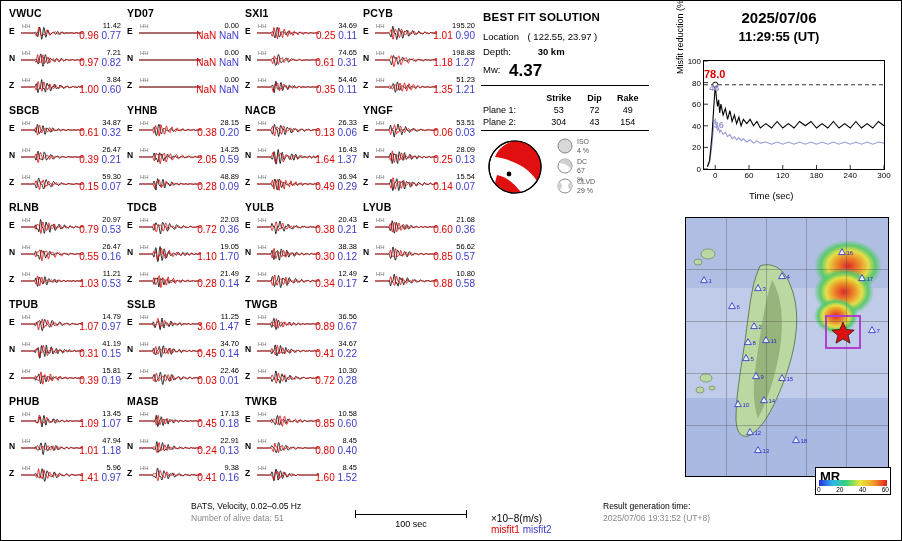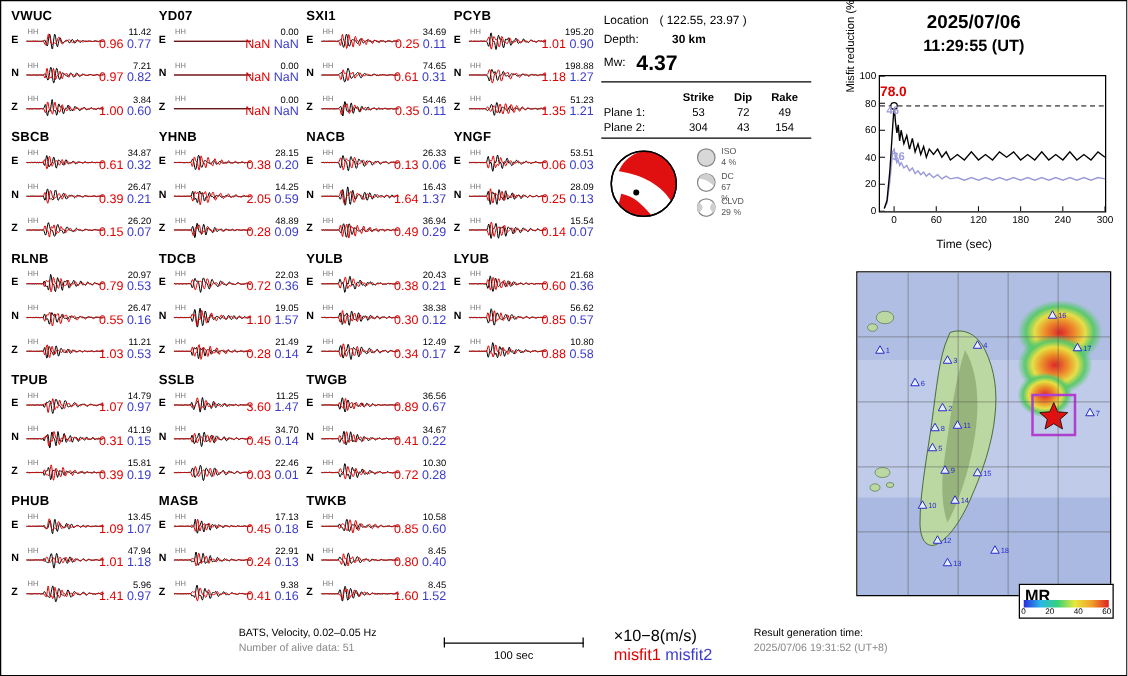--- a/index.html
+++ b/index.html
@@ -77,21 +77,21 @@
   
   .foot{position:absolute;left:190px;top:500px;width:700px;height:38px;}
   .f-left{position:absolute;left:0;top:0;font-size:8.5px;}
   .f-left .l2{color:#888;margin-top:2px;}
   .f-scale{position:absolute;left:160px;top:9px;width:120px;text-align:center;}
   .f-scale .bar{position:relative;height:8px;}
   .f-scale .bar:before{content:"";position:absolute;left:4px;right:4px;top:4px;border-top:1px solid #000;}
   .f-scale .bar:after{content:"";position:absolute;left:4px;top:0;width:0;height:8px;border-left:1px solid #000;}
   .f-scale .barend{position:absolute;right:4px;top:0;width:0;height:8px;border-left:1px solid #000;}
   .f-scale .txt{font-size:9px;margin-top:1px;}
-  .f-units{position:absolute;left:300px;top:0;font-size:13px;}
+  .f-units{position:absolute;left:300px;top:12px;font-size:10px;}
   .f-units .u2 .a{color:#e00000;}
   .f-units .u2 .b{color:#3b3bcd;}
   .f-right{position:absolute;left:412px;top:0;font-size:8.5px;}
   .f-right .r2{color:#888;margin-top:2px;}
 </style>
 </head>
 <body>
 
 <div class="page">
 
@@ -152,21 +152,21 @@
             <div class="amp">26.47</div>
             <div class="mis"><span class="m1">0.39</span> <span class="m2"> 0.21</span></div>
           </div>
           <div class="comp">
             <div class="comp-label">Z</div>
             <div class="comp-hh">HH</div>
             <svg class="trace" viewBox="0 0 62 26" preserveAspectRatio="none">
               <path d="M0.0,13.1L0.4,13.1L0.8,13.1L1.2,13.0L1.6,12.9L1.9,13.0L2.3,13.1L2.7,13.0L3.1,12.9L3.5,12.9L3.9,13.1L4.3,13.2L4.7,12.9L5.1,12.9L5.5,13.1L5.8,13.1L6.2,13.0L6.6,12.9L7.0,13.2L7.4,13.0L7.8,12.9L8.2,13.2L8.6,13.1L9.0,13.1L9.4,13.0L9.7,13.1L10.1,13.1L10.5,13.1L10.9,12.9L11.3,12.9L11.7,13.1L12.1,13.1L12.5,12.9L12.9,13.0L13.3,13.1L13.6,12.9L14.0,13.3L14.4,14.4L14.8,15.8L15.2,16.9L15.6,17.0L16.0,15.9L16.4,13.4L16.8,10.6L17.2,8.4L17.5,7.3L17.9,7.2L18.3,8.5L18.7,10.2L19.1,11.9L19.5,13.0L19.9,13.2L20.3,13.2L20.7,13.0L21.1,13.6L21.4,14.6L21.8,16.2L22.2,17.4L22.6,18.1L23.0,17.7L23.4,16.1L23.8,13.8L24.2,11.6L24.6,9.6L25.0,8.8L25.3,8.5L25.7,9.7L26.1,10.8L26.5,12.0L26.9,13.0L27.3,13.4L27.7,13.3L28.1,13.1L28.5,13.5L28.9,13.8L29.2,14.6L29.6,15.4L30.0,15.7L30.4,15.5L30.8,14.8L31.2,13.7L31.6,12.5L32.0,11.2L32.4,10.6L32.8,10.6L33.1,10.8L33.5,11.6L33.9,12.3L34.3,12.9L34.7,13.1L35.1,13.3L35.5,13.3L35.9,13.4L36.3,13.6L36.7,13.6L37.0,14.0L37.4,14.4L37.8,14.4L38.2,13.9L38.6,13.6L39.0,12.9L39.4,12.3L39.8,11.8L40.2,11.6L40.6,11.9L40.9,12.2L41.3,12.7L41.7,12.9L42.1,13.2L42.5,13.2L42.9,13.1L43.3,13.1L43.7,13.1L44.1,13.2L44.5,13.4L44.8,13.6L45.2,13.7L45.6,13.5L46.0,13.3L46.4,13.1L46.8,12.5L47.2,12.5L47.6,12.3L48.0,12.4L48.4,12.6L48.7,12.7L49.1,12.9L49.5,13.1L49.9,13.3L50.3,13.2L50.7,13.0L51.1,13.2L51.5,13.2L51.9,13.1L52.3,13.2L52.6,13.4L53.0,13.4L53.4,13.3L53.8,12.9L54.2,13.0L54.6,12.7L55.0,12.6L55.4,12.5L55.8,12.7L56.2,12.9L56.5,12.8L56.9,13.1L57.3,12.9L57.7,13.1L58.1,13.0L58.5,13.1L58.9,13.0L59.3,13.0L59.7,13.2L60.1,13.3L60.4,13.0L60.8,13.1L61.2,13.1L61.6,12.9L62.0,12.9" fill="none" stroke="#000" stroke-width="0.8"></path>
               <path d="M0.0,13.1L0.4,12.9L0.8,12.9L1.2,13.0L1.6,13.1L1.9,13.1L2.3,12.9L2.7,13.0L3.1,13.1L3.5,13.0L3.9,12.9L4.3,13.1L4.7,13.1L5.1,12.9L5.5,12.9L5.8,12.9L6.2,13.1L6.6,12.9L7.0,12.9L7.4,13.1L7.8,13.1L8.2,13.0L8.6,13.0L9.0,12.9L9.4,13.1L9.7,12.9L10.1,13.0L10.5,13.1L10.9,13.0L11.3,12.9L11.7,12.9L12.1,13.1L12.5,12.9L12.9,12.9L13.3,13.0L13.6,12.9L14.0,12.5L14.4,11.0L14.8,9.8L15.2,9.8L15.6,11.4L16.0,13.2L16.4,14.1L16.8,14.0L17.2,13.5L17.5,14.3L17.9,16.4L18.3,18.4L18.7,18.6L19.1,16.3L19.5,13.2L19.9,10.8L20.3,10.3L20.7,10.8L21.1,11.6L21.4,11.3L21.8,9.9L22.2,8.9L22.6,9.7L23.0,11.8L23.4,14.3L23.8,15.9L24.2,16.2L24.6,15.0L25.0,14.2L25.3,14.3L25.7,14.9L26.1,15.1L26.5,14.4L26.9,12.5L27.3,11.0L27.7,10.1L28.1,10.5L28.5,11.5L28.9,12.4L29.2,12.6L29.6,12.4L30.0,12.3L30.4,12.8L30.8,14.0L31.2,15.0L31.6,15.3L32.0,14.4L32.4,13.7L32.8,13.0L33.1,13.0L33.5,12.9L33.9,13.1L34.3,12.6L34.7,11.9L35.1,11.4L35.5,11.7L35.9,12.3L36.3,13.0L36.7,13.4L37.0,13.5L37.4,13.2L37.8,13.3L38.2,13.6L38.6,13.7L39.0,14.1L39.4,13.8L39.8,13.4L40.2,12.8L40.6,12.5L40.9,12.6L41.3,12.6L41.7,12.7L42.1,12.6L42.5,12.6L42.9,12.4L43.3,12.6L43.7,13.1L44.1,13.5L44.5,13.4L44.8,13.3L45.2,13.3L45.6,13.2L46.0,13.2L46.4,13.1L46.8,13.1L47.2,13.0L47.6,12.7L48.0,12.6L48.4,12.7L48.7,12.8L49.1,12.8L49.5,13.0L49.9,13.0L50.3,12.9L50.7,13.0L51.1,13.1L51.5,13.1L51.9,13.2L52.3,13.3L52.6,13.2L53.0,12.9L53.4,13.0L53.8,12.9L54.2,13.0L54.6,12.9L55.0,13.0L55.4,13.0L55.8,12.7L56.2,12.8L56.5,12.8L56.9,13.1L57.3,13.2L57.7,13.0L58.1,13.1L58.5,13.0L58.9,13.1L59.3,13.1L59.7,13.2L60.1,13.1L60.4,13.0L60.8,13.1L61.2,12.9L61.6,12.9L62.0,13.1" fill="none" stroke="#e00000" stroke-width="0.8"></path>
             </svg>
-            <div class="amp">26.20</div>
+            <div class="amp">59.30</div>
             <div class="mis"><span class="m1">0.15</span> <span class="m2"> 0.07</span></div>
           </div>
         </div>
         <div class="station">
           <div class="st-title">RLNB</div>
           <div class="comp">
             <div class="comp-label">E</div>
             <div class="comp-hh">HH</div>
             <svg class="trace" viewBox="0 0 62 26" preserveAspectRatio="none">
               <path d="M0.0,13.0L0.4,13.0L0.8,13.0L1.2,12.9L1.6,13.1L1.9,13.0L2.3,13.1L2.7,12.9L3.1,12.9L3.5,13.0L3.9,12.9L4.3,13.0L4.7,13.1L5.1,13.0L5.5,12.9L5.8,13.1L6.2,13.0L6.6,13.2L7.0,13.1L7.4,12.9L7.8,13.0L8.2,13.0L8.6,13.0L9.0,12.9L9.4,12.9L9.7,13.1L10.1,12.9L10.5,13.0L10.9,12.9L11.3,12.9L11.7,13.1L12.1,13.1L12.5,13.1L12.9,13.0L13.3,13.0L13.6,13.0L14.0,11.6L14.4,10.8L14.8,11.5L15.2,13.5L15.6,15.0L16.0,15.4L16.4,14.9L16.8,14.8L17.2,16.1L17.5,17.7L17.9,17.8L18.3,16.1L18.7,12.0L19.1,7.8L19.5,5.5L19.9,6.4L20.3,9.2L20.7,12.3L21.1,13.4L21.4,13.5L21.8,13.1L22.2,14.3L22.6,16.5L23.0,18.8L23.4,19.3L23.8,17.5L24.2,13.6L24.6,9.9L25.0,8.1L25.3,8.6L25.7,10.1L26.1,11.4L26.5,11.6L26.9,11.2L27.3,11.3L27.7,12.8L28.1,15.3L28.5,17.4L28.9,18.3L29.2,17.1L29.6,14.6L30.0,12.1L30.4,10.9L30.8,11.0L31.2,11.5L31.6,11.6L32.0,11.0L32.4,10.3L32.8,10.3L33.1,11.7L33.5,13.9L33.9,16.0L34.3,16.5L34.7,16.1L35.1,14.4L35.5,13.3L35.9,12.8L36.3,12.8L36.7,12.7L37.0,12.5L37.4,11.3L37.8,10.4L38.2,10.3L38.6,11.3L39.0,13.1L39.4,14.4L39.8,15.1L40.2,14.9L40.6,14.2L40.9,13.6L41.3,13.6L41.7,13.9L42.1,13.6L42.5,13.1L42.9,12.1L43.3,11.0L43.7,10.8L44.1,11.6L44.5,12.6L44.8,13.6L45.2,13.8L45.6,13.8L46.0,13.6L46.4,13.5L46.8,13.8L47.2,14.2L47.6,14.0L48.0,13.3L48.4,12.6L48.7,11.9L49.1,11.7L49.5,11.8L49.9,12.5L50.3,12.8L50.7,13.2L51.1,13.0L51.5,13.2L51.9,13.2L52.3,13.7L52.6,14.2L53.0,13.9L53.4,13.5L53.8,12.9L54.2,12.5L54.6,12.2L55.0,12.3L55.4,12.5L55.8,12.9L56.2,12.8L56.5,12.8L56.9,12.8L57.3,13.2L57.7,13.6L58.1,13.8L58.5,13.8L58.9,13.4L59.3,13.0L59.7,12.8L60.1,12.5L60.4,12.6L60.8,12.9L61.2,12.7L61.6,12.6L62.0,12.7" fill="none" stroke="#000" stroke-width="0.8"></path>
@@ -343,21 +343,21 @@
             <div class="mis"><span class="m1">0.72</span> <span class="m2"> 0.36</span></div>
           </div>
           <div class="comp">
             <div class="comp-label">N</div>
             <div class="comp-hh">HH</div>
             <svg class="trace" viewBox="0 0 62 26" preserveAspectRatio="none">
               <path d="M0.0,12.9L0.4,13.0L0.8,12.9L1.2,13.0L1.6,13.1L1.9,13.1L2.3,12.9L2.7,13.1L3.1,13.0L3.5,13.1L3.9,13.1L4.3,13.0L4.7,13.2L5.1,12.9L5.5,12.9L5.8,13.1L6.2,12.9L6.6,13.0L7.0,13.0L7.4,13.1L7.8,13.1L8.2,13.1L8.6,12.9L9.0,13.1L9.4,13.1L9.7,12.9L10.1,13.0L10.5,13.1L10.9,13.0L11.3,13.0L11.7,13.1L12.1,12.9L12.5,12.9L12.9,13.0L13.3,12.9L13.6,12.9L14.0,13.9L14.4,15.2L14.8,16.2L15.2,15.6L15.6,13.6L16.0,10.6L16.4,7.8L16.8,6.6L17.2,7.2L17.5,10.0L17.9,14.3L18.3,18.2L18.7,20.6L19.1,20.4L19.5,18.1L19.9,13.9L20.3,9.6L20.7,6.5L21.1,5.5L21.4,6.9L21.8,10.1L22.2,14.4L22.6,17.6L23.0,19.5L23.4,19.2L23.8,16.9L24.2,13.6L24.6,10.4L25.0,8.1L25.3,7.8L25.7,8.8L26.1,11.0L26.5,13.7L26.9,15.7L27.3,16.8L27.7,16.8L28.1,15.5L28.5,13.7L28.9,11.9L29.2,10.7L29.6,10.5L30.0,10.9L30.4,11.6L30.8,13.0L31.2,13.8L31.6,14.5L32.0,14.5L32.4,14.5L32.8,14.0L33.1,13.4L33.5,12.8L33.9,12.2L34.3,12.1L34.7,12.0L35.1,12.2L35.5,12.4L35.9,12.9L36.3,13.3L36.7,13.8L37.0,14.3L37.4,14.2L37.8,13.9L38.2,13.4L38.6,12.6L39.0,11.9L39.4,11.7L39.8,11.5L40.2,12.0L40.6,12.6L40.9,13.8L41.3,14.3L41.7,14.6L42.1,14.4L42.5,13.8L42.9,12.8L43.3,11.9L43.7,11.4L44.1,11.4L44.5,11.8L44.8,12.5L45.2,13.7L45.6,14.3L46.0,14.5L46.4,14.5L46.8,13.8L47.2,12.9L47.6,12.1L48.0,11.5L48.4,11.7L48.7,11.9L49.1,12.8L49.5,13.5L49.9,14.0L50.3,14.4L50.7,14.2L51.1,13.7L51.5,12.9L51.9,12.5L52.3,12.0L52.6,11.9L53.0,12.2L53.4,12.8L53.8,13.4L54.2,13.6L54.6,14.0L55.0,13.6L55.4,13.5L55.8,13.0L56.2,12.6L56.5,12.3L56.9,12.5L57.3,12.5L57.7,13.0L58.1,13.0L58.5,13.3L58.9,13.5L59.3,13.4L59.7,13.3L60.1,13.1L60.4,13.0L60.8,12.9L61.2,12.9L61.6,12.7L62.0,12.9" fill="none" stroke="#000" stroke-width="0.8"></path>
               <path d="M0.0,12.9L0.4,13.1L0.8,13.0L1.2,13.1L1.6,13.0L1.9,13.0L2.3,12.9L2.7,13.1L3.1,13.0L3.5,12.9L3.9,12.9L4.3,13.0L4.7,13.0L5.1,12.9L5.5,13.1L5.8,12.9L6.2,13.1L6.6,13.1L7.0,13.1L7.4,12.9L7.8,13.0L8.2,12.9L8.6,13.1L9.0,12.9L9.4,13.1L9.7,13.0L10.1,12.9L10.5,13.1L10.9,13.1L11.3,12.9L11.7,12.9L12.1,13.0L12.5,12.9L12.9,12.9L13.3,12.9L13.6,12.9L14.0,12.2L14.4,10.9L14.8,10.2L15.2,10.5L15.6,11.7L16.0,12.2L16.4,11.4L16.8,10.7L17.2,11.2L17.5,13.5L17.9,16.7L18.3,19.0L18.7,19.1L19.1,17.1L19.5,14.9L19.9,13.8L20.3,14.2L20.7,14.9L21.1,14.5L21.4,12.4L21.8,9.4L22.2,7.4L22.6,7.4L23.0,9.1L23.4,11.5L23.8,12.7L24.2,12.5L24.6,11.9L25.0,12.1L25.3,13.5L25.7,15.7L26.1,17.4L26.5,17.4L26.9,16.1L27.3,14.1L27.7,13.2L28.1,13.1L28.5,13.5L28.9,13.4L29.2,12.4L29.6,11.0L30.0,9.5L30.4,9.5L30.8,10.6L31.2,12.2L31.6,13.1L32.0,13.3L32.4,13.1L32.8,13.0L33.1,13.5L33.5,14.5L33.9,15.6L34.3,15.5L34.7,14.9L35.1,13.6L35.5,12.9L35.9,12.6L36.3,12.7L36.7,13.1L37.0,12.6L37.4,12.0L37.8,11.1L38.2,11.1L38.6,11.8L39.0,12.5L39.4,13.4L39.8,13.6L40.2,13.2L40.6,13.1L40.9,13.2L41.3,13.9L41.7,14.3L42.1,14.4L42.5,14.0L42.9,13.2L43.3,12.6L43.7,12.6L44.1,12.7L44.5,12.8L44.8,12.8L45.2,12.5L45.6,12.2L46.0,11.9L46.4,12.2L46.8,12.8L47.2,13.1L47.6,13.4L48.0,13.4L48.4,13.1L48.7,13.2L49.1,13.5L49.5,13.5L49.9,13.8L50.3,13.5L50.7,13.0L51.1,12.8L51.5,12.8L51.9,12.6L52.3,12.9L52.6,12.7L53.0,12.8L53.4,12.5L53.8,12.5L54.2,12.7L54.6,13.0L55.0,13.2L55.4,13.3L55.8,13.1L56.2,13.1L56.5,13.1L56.9,13.3L57.3,13.2L57.7,13.4L58.1,13.3L58.5,13.0L58.9,12.7L59.3,12.8L59.7,12.9L60.1,12.9L60.4,12.9L60.8,12.9L61.2,12.9L61.6,12.7L62.0,12.9" fill="none" stroke="#e00000" stroke-width="0.8"></path>
             </svg>
             <div class="amp">19.05</div>
-            <div class="mis"><span class="m1">1.10</span> <span class="m2"> 1.57</span></div>
+            <div class="mis"><span class="m1">1.10</span> <span class="m2"> 1.70</span></div>
           </div>
           <div class="comp">
             <div class="comp-label">Z</div>
             <div class="comp-hh">HH</div>
             <svg class="trace" viewBox="0 0 62 26" preserveAspectRatio="none">
               <path d="M0.0,13.0L0.4,13.0L0.8,12.9L1.2,13.0L1.6,13.1L1.9,12.9L2.3,13.0L2.7,13.0L3.1,13.1L3.5,13.1L3.9,12.9L4.3,13.0L4.7,12.8L5.1,13.0L5.5,13.1L5.8,12.8L6.2,13.0L6.6,13.0L7.0,13.0L7.4,13.1L7.8,13.0L8.2,13.0L8.6,13.1L9.0,13.1L9.4,13.1L9.7,12.9L10.1,12.9L10.5,12.9L10.9,13.1L11.3,12.9L11.7,13.0L12.1,13.0L12.5,13.0L12.9,13.1L13.3,12.9L13.6,13.0L14.0,13.6L14.4,15.3L14.8,16.3L15.2,15.7L15.6,13.4L16.0,10.9L16.4,10.1L16.8,10.4L17.2,11.1L17.5,11.1L17.9,10.2L18.3,9.9L18.7,11.5L19.1,14.8L19.5,17.9L19.9,19.0L20.3,17.4L20.7,14.4L21.1,11.7L21.4,10.7L21.8,10.9L22.2,11.6L22.6,11.4L23.0,10.6L23.4,10.4L23.8,11.5L24.2,13.6L24.6,16.0L25.0,16.9L25.3,16.1L25.7,14.3L26.1,12.5L26.5,11.9L26.9,11.8L27.3,12.0L27.7,12.0L28.1,11.6L28.5,11.3L28.9,11.8L29.2,13.2L29.6,14.6L30.0,15.4L30.4,15.0L30.8,14.0L31.2,13.0L31.6,12.5L32.0,12.4L32.4,12.5L32.8,12.6L33.1,12.2L33.5,11.7L33.9,12.1L34.3,12.7L34.7,13.8L35.1,14.3L35.5,14.3L35.9,13.6L36.3,13.0L36.7,12.8L37.0,12.9L37.4,12.8L37.8,12.6L38.2,12.5L38.6,12.5L39.0,12.5L39.4,12.8L39.8,13.3L40.2,13.5L40.6,13.8L40.9,13.3L41.3,13.0L41.7,13.0L42.1,12.8L42.5,12.9L42.9,12.8L43.3,12.7L43.7,12.5L44.1,12.5L44.5,12.7L44.8,13.1L45.2,13.5L45.6,13.2L46.0,13.4L46.4,13.1L46.8,12.9L47.2,12.9L47.6,12.9L48.0,13.1L48.4,12.8L48.7,12.8L49.1,12.9L49.5,13.0L49.9,13.0L50.3,13.3L50.7,13.1L51.1,13.3L51.5,13.2L51.9,13.2L52.3,13.1L52.6,13.1L53.0,12.8L53.4,12.9L53.8,13.0L54.2,13.0L54.6,12.7L55.0,13.1L55.4,13.1L55.8,13.0L56.2,13.1L56.5,13.1L56.9,12.9L57.3,13.1L57.7,13.1L58.1,13.1L58.5,13.1L58.9,12.9L59.3,12.9L59.7,12.8L60.1,13.0L60.4,13.1L60.8,13.2L61.2,13.0L61.6,13.1L62.0,12.9" fill="none" stroke="#000" stroke-width="0.8"></path>
               <path d="M0.0,13.0L0.4,13.1L0.8,13.0L1.2,13.0L1.6,13.0L1.9,13.0L2.3,13.0L2.7,13.0L3.1,13.1L3.5,12.9L3.9,13.0L4.3,13.0L4.7,13.0L5.1,13.0L5.5,13.0L5.8,13.0L6.2,12.9L6.6,13.0L7.0,13.1L7.4,12.9L7.8,13.0L8.2,13.1L8.6,13.0L9.0,12.9L9.4,13.1L9.7,13.0L10.1,13.1L10.5,12.9L10.9,12.9L11.3,13.1L11.7,13.1L12.1,13.1L12.5,13.0L12.9,13.0L13.3,13.1L13.6,13.0L14.0,12.6L14.4,11.1L14.8,9.7L15.2,9.8L15.6,11.9L16.0,14.5L16.4,16.6L16.8,17.0L17.2,15.9L17.5,14.6L17.9,13.8L18.3,13.8L18.7,13.4L19.1,12.0L19.5,9.8L19.9,8.1L20.3,7.7L20.7,9.7L21.1,13.5L21.4,17.1L21.8,19.5L22.2,18.8L22.6,16.2L23.0,12.9L23.4,10.4L23.8,9.6L24.2,10.2L24.6,11.2L25.0,11.8L25.3,11.6L25.7,11.8L26.1,12.7L26.5,14.4L26.9,16.5L27.3,17.2L27.7,16.5L28.1,14.1L28.5,11.5L28.9,9.4L29.2,8.9L29.6,10.2L30.0,12.0L30.4,13.9L30.8,14.5L31.2,14.4L31.6,14.3L32.0,14.0L32.4,14.2L32.8,14.4L33.1,13.9L33.5,12.8L33.9,11.2L34.3,10.3L34.7,10.4L35.1,11.3L35.5,13.0L35.9,14.9L36.3,15.5L36.7,15.2L37.0,14.1L37.4,13.0L37.8,12.6L38.2,12.3L38.6,12.4L39.0,12.5L39.4,12.1L39.8,12.1L40.2,12.1L40.6,12.8L40.9,13.6L41.3,14.5L41.7,15.0L42.1,14.4L42.5,13.5L42.9,12.3L43.3,11.7L43.7,11.7L44.1,12.0L44.5,12.5L44.8,13.0L45.2,13.3L45.6,13.2L46.0,13.4L46.4,13.6L46.8,13.7L47.2,13.9L47.6,13.4L48.0,13.0L48.4,12.3L48.7,11.8L49.1,12.0L49.5,12.3L49.9,13.2L50.3,13.6L50.7,13.8L51.1,13.7L51.5,13.3L51.9,13.0L52.3,13.0L52.6,13.1L53.0,12.9L53.4,12.7L53.8,12.7L54.2,12.4L54.6,12.6L55.0,12.7L55.4,13.2L55.8,13.7L56.2,13.6L56.5,13.6L56.9,13.1L57.3,12.8L57.7,12.6L58.1,12.6L58.5,12.8L58.9,12.9L59.3,13.0L59.7,12.9L60.1,12.9L60.4,13.0L60.8,13.2L61.2,13.3L61.6,13.5L62.0,13.1" fill="none" stroke="#e00000" stroke-width="0.8"></path>
             </svg>
             <div class="amp">21.49</div>
             <div class="mis"><span class="m1">0.28</span> <span class="m2"> 0.14</span></div>
@@ -694,20 +694,21 @@
               <path d="M0.0,13.1L0.4,13.0L0.8,13.1L1.2,13.1L1.6,13.0L1.9,13.1L2.3,13.0L2.7,13.1L3.1,12.9L3.5,13.0L3.9,13.0L4.3,12.9L4.7,13.1L5.1,13.0L5.5,13.0L5.8,12.9L6.2,13.1L6.6,12.9L7.0,13.1L7.4,12.9L7.8,12.9L8.2,13.0L8.6,13.1L9.0,13.1L9.4,13.1L9.7,12.9L10.1,12.9L10.5,12.9L10.9,12.9L11.3,13.0L11.7,12.9L12.1,13.1L12.5,12.9L12.9,12.9L13.3,12.9L13.6,13.0L14.0,13.6L14.4,13.1L14.8,11.7L15.2,9.8L15.6,8.7L16.0,8.9L16.4,10.7L16.8,12.9L17.2,14.3L17.5,14.6L17.9,14.2L18.3,14.2L18.7,15.2L19.1,16.8L19.5,17.6L19.9,17.1L20.3,14.9L20.7,11.5L21.1,8.9L21.4,7.9L21.8,8.3L22.2,10.1L22.6,12.1L23.0,13.2L23.4,13.2L23.8,13.1L24.2,13.5L24.6,14.5L25.0,15.7L25.3,16.7L25.7,16.5L26.1,14.9L26.5,12.8L26.9,10.9L27.3,9.9L27.7,10.2L28.1,11.1L28.5,12.2L28.9,12.7L29.2,12.6L29.6,12.5L30.0,12.8L30.4,13.6L30.8,14.6L31.2,15.5L31.6,15.3L32.0,14.8L32.4,13.4L32.8,12.2L33.1,11.5L33.5,11.4L33.9,11.8L34.3,12.2L34.7,12.5L35.1,12.5L35.5,12.5L35.9,12.7L36.3,13.2L36.7,13.9L37.0,14.4L37.4,14.6L37.8,14.3L38.2,13.4L38.6,12.9L39.0,12.3L39.4,12.2L39.8,12.4L40.2,12.5L40.6,12.6L40.9,12.6L41.3,12.5L41.7,12.7L42.1,12.9L42.5,13.4L42.9,13.6L43.3,14.1L43.7,13.7L44.1,13.4L44.5,13.1L44.8,12.8L45.2,12.8L45.6,12.8L46.0,12.9L46.4,12.7L46.8,12.7L47.2,12.5L47.6,12.7L48.0,12.8L48.4,13.0L48.7,13.4L49.1,13.7L49.5,13.4L49.9,13.4L50.3,13.1L50.7,13.0L51.1,12.9L51.5,13.0L51.9,13.0L52.3,13.0L52.6,12.7L53.0,12.6L53.4,12.8L53.8,12.7L54.2,12.9L54.6,13.1L55.0,13.2L55.4,13.3L55.8,13.3L56.2,13.0L56.5,13.0L56.9,13.1L57.3,13.1L57.7,13.0L58.1,13.1L58.5,13.0L58.9,13.0L59.3,12.9L59.7,12.8L60.1,13.1L60.4,13.0L60.8,13.2L61.2,13.3L61.6,13.1L62.0,13.1" fill="none" stroke="#e00000" stroke-width="0.8"></path>
             </svg>
             <div class="amp">10.80</div>
             <div class="mis"><span class="m1">0.88</span> <span class="m2"> 0.58</span></div>
           </div>
         </div>
       </div>
   </div>
 
   <div class="bfs">
+    <h2>BEST FIT SOLUTION</h2>
     <div class="row">
       <span class="lab">Location</span>
       <span style="margin-left:6px;">( 122.55, 23.97 )</span>
     </div>
     <div class="row">
       <span class="lab">Depth:</span>
       <span style="margin-left:24px;font-weight:bold;">30 km</span>
     </div>
     <div class="row">
       <span class="lab">Mw:</span>

